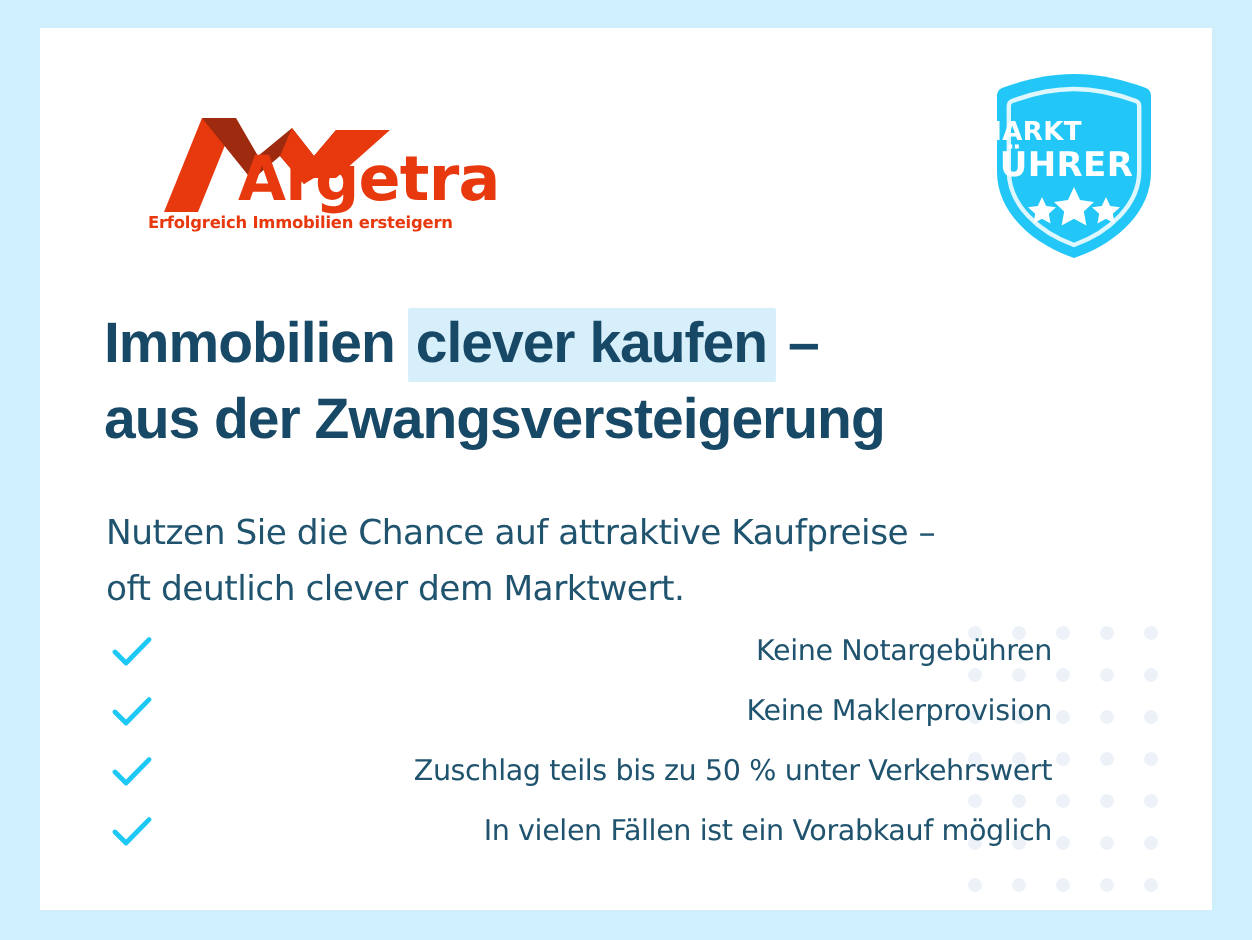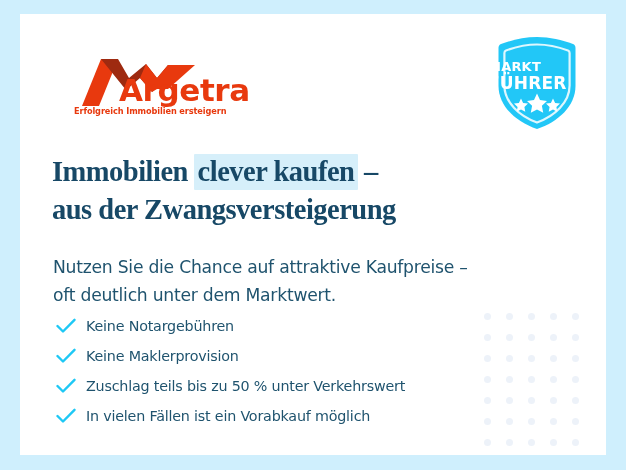--- a/index.html
+++ b/index.html
@@ -117,21 +117,21 @@
   .badge-line1 { font-size: 13px; letter-spacing: 0.2px; display: block; }
   .badge-line2 { font-size: 17px; letter-spacing: 0.2px; display: block; }
 
   
   .headline {
     position: absolute;
     left: 32px;
     top: 120px;
     width: 520px;
     color: #174866;
-    font-family: Liberation Serif, serif;
+    font-family: Liberation Sans, sans-serif;
     font-weight: 700;
     font-size: 28.5px;
     line-height: 38px;
     letter-spacing: -0.5px;
   }
   .headline .row { display: block; white-space: nowrap; }
   .hl-mark {
     background: #D6EFFA;
     padding: 2px 4px 3px 4px;
     margin: 0 -1px;
@@ -157,20 +157,21 @@
   .bullets {
     position: absolute;
     left: 36px;
     top: 297px;
     width: 470px;
   }
   .bullet {
     display: flex;
     align-items: center;
     height: 30px;
+    justify-content: space-between;
   }
   .bullet .check {
     flex: 0 0 30px;
     width: 30px;
     height: 22px;
     display: flex;
     align-items: center;
     justify-content: flex-start;
   }
   .bullet .label {
@@ -258,21 +259,21 @@
       </div>
     </div>
 
     <h1 class="headline">
       <span class="row"><span>Immobilien </span><span class="hl-mark">clever kaufen</span><span> –</span></span>
       <span class="row">aus der Zwangsversteigerung</span>
     </h1>
 
     <p class="subhead">
       <span class="row">Nutzen Sie die Chance auf attraktive Kaufpreise –</span>
-      <span class="row">oft deutlich unter dem Marktwert.</span>
+      <span class="row">oft deutlich clever dem Marktwert.</span>
     </p>
 
     <ul class="bullets" style="list-style:none;margin:0;padding:0;">
       <li class="bullet">
         <span class="check">
           <svg width="20" height="16" viewBox="0 0 20 16" xmlns="http://www.w3.org/2000/svg">
             <polyline points="1.5,8 7,13.5 18.5,1.8" fill="none" stroke="#1EC8F5" stroke-width="2.4" stroke-linecap="round" stroke-linejoin="round"></polyline>
           </svg>
         </span>
         <span class="label">Keine Notargebühren</span>

